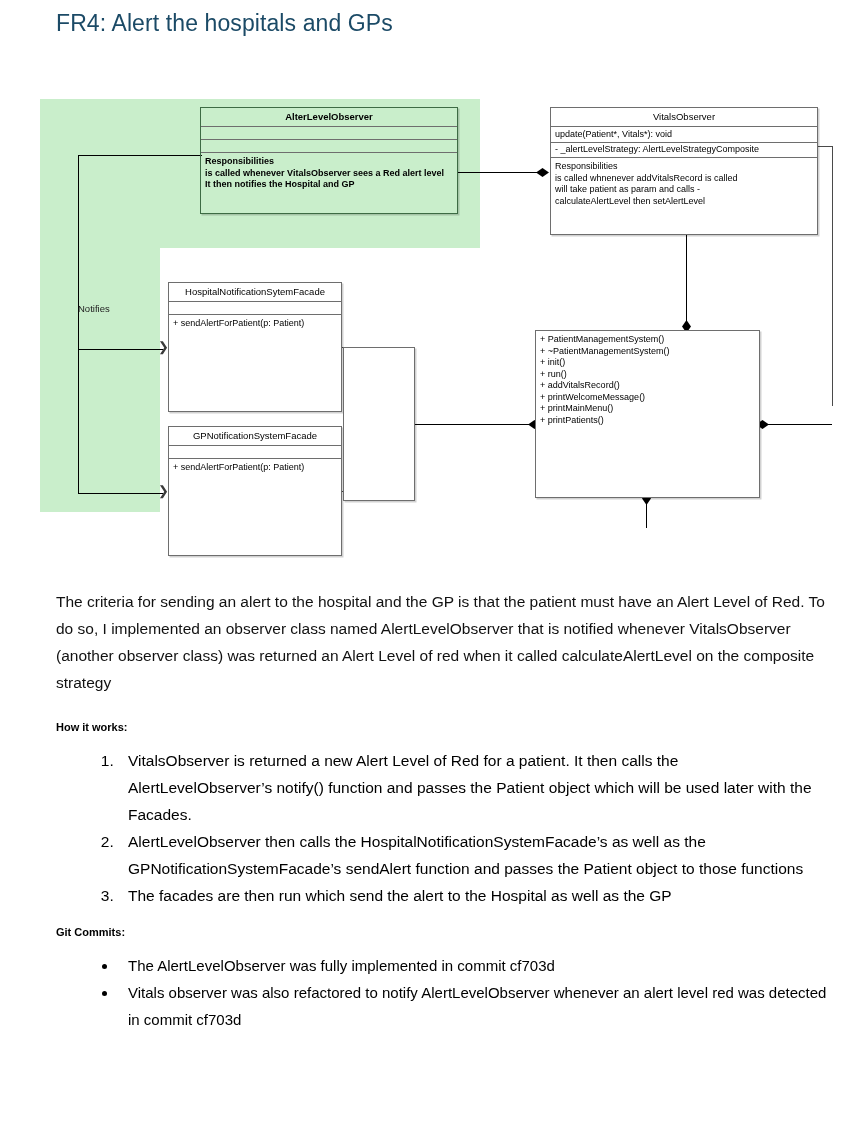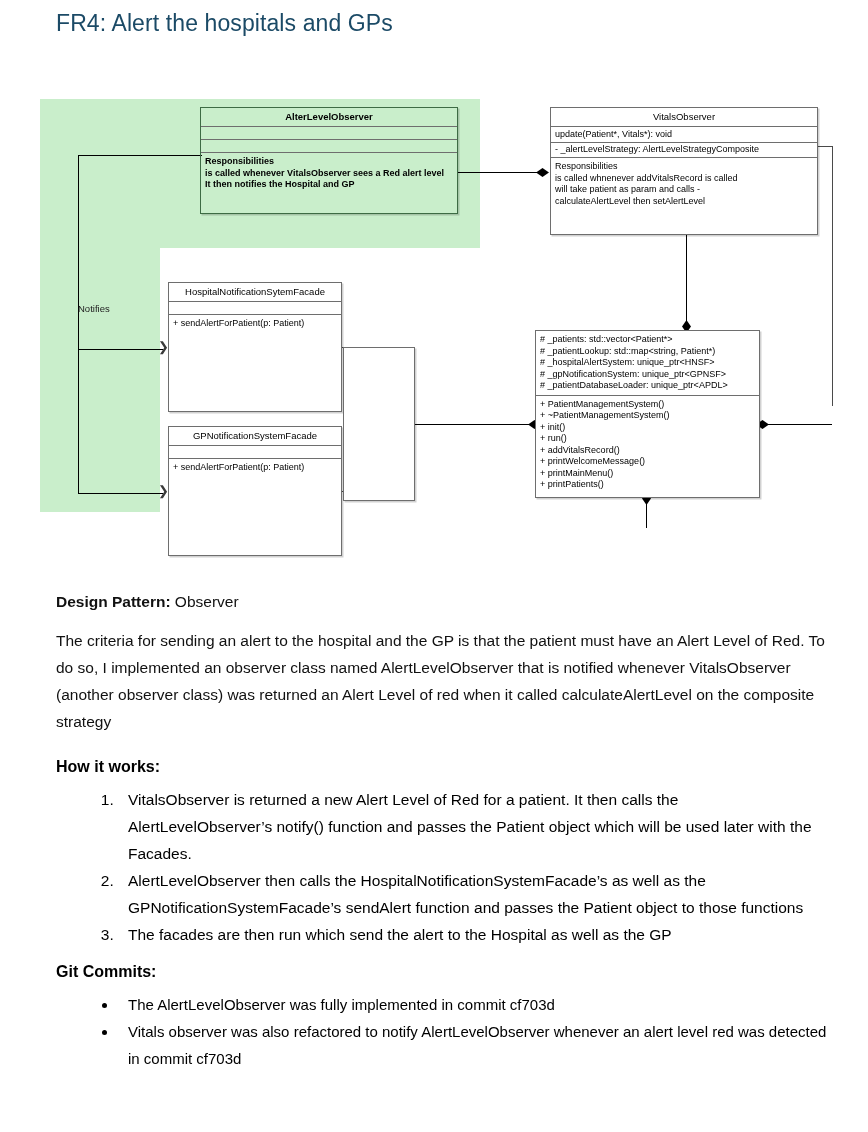--- a/index.html
+++ b/index.html
@@ -63,21 +63,21 @@
   }
   .notifies-label{
     position:absolute;left:78px;top:215px;font-size:9.5px;color:#222;
   }
 
   
   .body{position:absolute;left:56px;top:588px;width:772px;}
   .para{font-size:15.5px;line-height:27px;color:#111;margin:0 0 12px 0;}
   .lead{margin-bottom:18px;}
   .bold{font-weight:700;}
-  .sub{font-size:16px;line-height:27px;font-weight:700;margin:0 0 6px 0;}
+  .sub{font-size:11px;line-height:27px;font-weight:700;margin:0 0 6px 0;}
   ol.steps{margin:2px 16px 10px 0;padding-left:62px;}
   ol.steps li{font-size:15.5px;line-height:27px;margin-bottom:0px;padding-left:10px;}
   ul.commits{margin:6px 0 0 0;padding-left:62px;list-style:disc;}
   ul.commits li{font-size:15px;line-height:27px;padding-left:10px;}
 </style>
 </head>
 <body>
 
 <div class="page">
 
@@ -143,42 +143,34 @@
 
     <div class="uml" id="box-gp">
       <div class="sec name">GPNotificationSystemFacade</div>
       <div class="sec empty"></div>
       <div class="sec blk">+ sendAlertForPatient(p: Patient)</div>
     </div>
 
     <div class="uml" id="box-plain"></div>
 
     <div class="uml" id="box-pms">
-      <div class="sec blk">#  _patients: std::vector&lt;Patient*&gt;
-#  _patientLookup: std::map&lt;string, Patient*)
-#  _hospitalAlertSystem: unique_ptr&lt;HNSF&gt;
-#  _gpNotificationSystem: unique_ptr&lt;GPNSF&gt;
-#  _patientDatabaseLoader: unique_ptr&lt;APDL&gt;</div>
       <div class="sec blk">+ PatientManagementSystem()
 + ~PatientManagementSystem()
 + init()
 + run()
 + addVitalsRecord()
 + printWelcomeMessage()
 + printMainMenu()
 + printPatients()</div>
     </div>
 
   </div>
 
   <div class="body">
 
-    <p class="para">
-      <span class="bold">Design Pattern:</span><span> Observer</span>
-    </p>
 
     <p class="para lead">The criteria for sending an alert to the hospital and the GP is that the patient must have an Alert Level of Red. To do so, I implemented an observer class named AlertLevelObserver that is notified whenever VitalsObserver (another observer class) was returned an Alert Level of red when it called calculateAlertLevel on the composite strategy</p>
 
     <p class="sub">How it works:</p>
     <ol class="steps">
       <li>VitalsObserver is returned a new Alert Level of Red for a patient. It then calls the AlertLevelObserver’s notify() function and passes the Patient object which will be used later with the Facades.</li>
       <li>AlertLevelObserver then calls the HospitalNotificationSystemFacade’s as well as the GPNotificationSystemFacade’s sendAlert function and passes the Patient object to those functions</li>
       <li>The facades are then run which send the alert to the Hospital as well as the GP</li>
     </ol>
 

